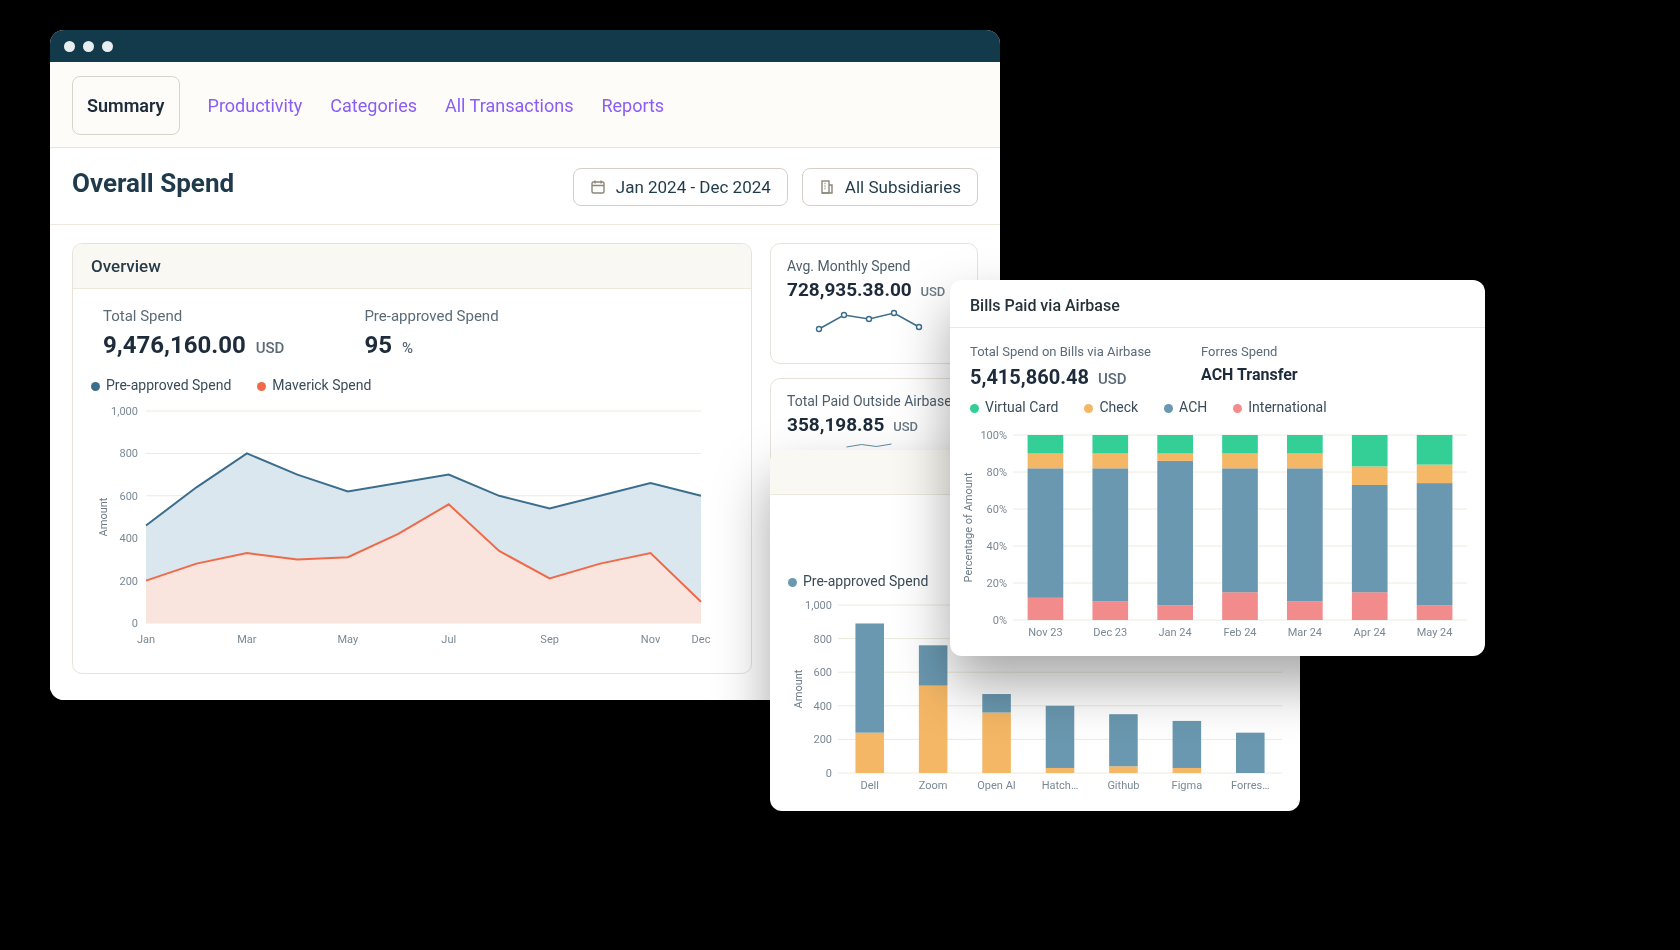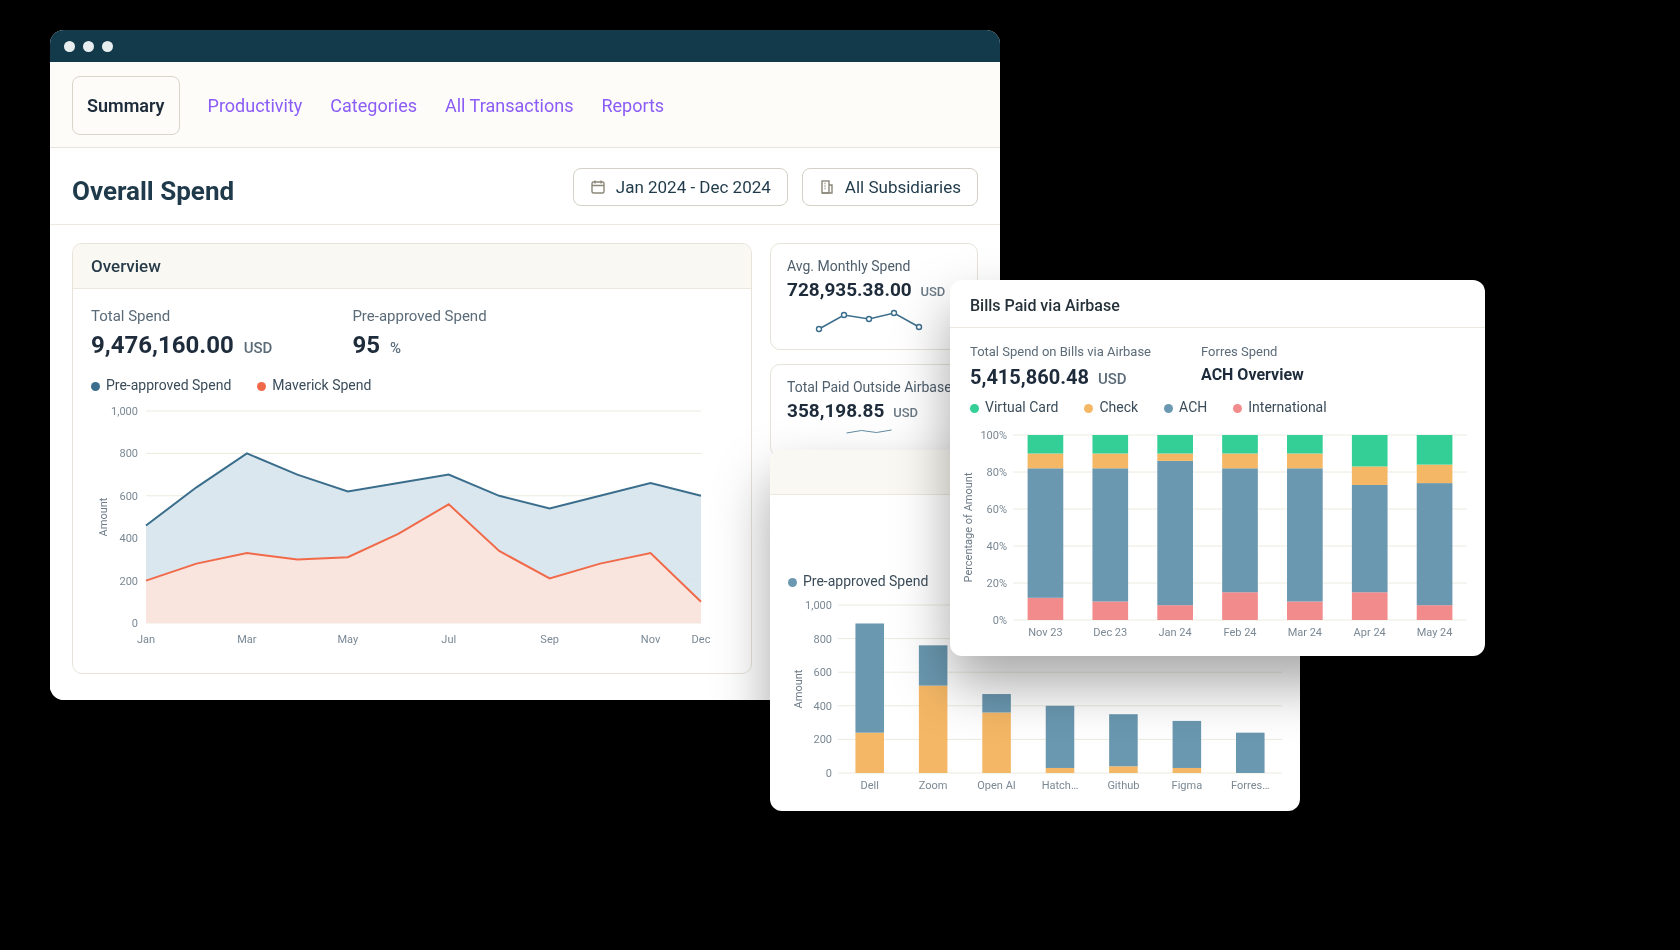--- a/index.html
+++ b/index.html
@@ -53,21 +53,21 @@
   }
   .tab.active {
     border: 1px solid #d8d4c9;
     border-radius: 8px;
     padding: 18px 14px;
     font-weight: 600;
     color: #1d2b3a;
   }
   .headerbar {
     display: flex;
-    align-items: flex-end;
+    align-items: flex-start;
     justify-content: space-between;
     padding: 20px 22px 18px;
     background: #fff;
     border-bottom: 1px solid #eee9df;
   }
   .pagetitle {
     font-size: 26px;
     font-weight: 700;
     color: #1f3a4a;
   }
@@ -101,33 +101,33 @@
     background: #faf8f2;
     padding: 12px 18px;
     font-size: 17px;
     color: #273b4a;
     border-bottom: 1px solid #ece8dd;
     font-weight: 500;
   }
   .panel-body { padding: 18px; }
 
   .overview { flex: 1 1 auto; }
-  .stats { display: flex; gap: 80px; margin-bottom: 18px; }
+  .stats { display: flex; gap: 80px; margin-bottom: 18px; margin-left: 12px; }
   .stat-label { font-size: 15px; color: #5b6b78; margin-bottom: 6px; }
   .stat-value { font-size: 24px; font-weight: 700; color: #1d2b3a; }
   .stat-value .unit { font-size: 15px; font-weight: 500; color: #5b6b78; margin-left: 4px; }
 
   .legend { display: flex; gap: 26px; font-size: 14px; color: #3a4c5a; margin-bottom: 8px; }
   .legend .bullet { width: 9px; height: 9px; border-radius: 50%; display:inline-block; margin-right:6px; vertical-align: middle; }
 
   .sidecards { width: 208px; display: flex; flex-direction: column; gap: 14px; }
   .sidecard {
     border: 1px solid #e7e3d8;
     border-radius: 10px;
-    padding: 14px 16px 10px;
+    padding: 14px 16px 24px;
     background: #fff;
   }
   .sidecard .mini-label { font-size: 14px; color: #4e5e6b; margin-bottom: 4px; }
   .sidecard .mini-value { font-size: 19px; font-weight: 700; color: #1d2b3a; }
   .sidecard .mini-value .unit { font-size: 13px; font-weight: 500; color: #6b7a86; margin-left: 4px; }
   .spark { width: 100%; height: 28px; margin-top: 6px; }
 
   
   .card.vendors {
     position: absolute;
@@ -360,21 +360,21 @@
     <div class="bills-stats">
       <div>
         <div class="stat-label">Total Spend on Bills via Airbase</div>
         <div class="stat-value">
           <span>5,415,860.48</span>
           <span class="unit">USD</span>
         </div>
       </div>
       <div>
         <div class="stat-label">Forres Spend</div>
-        <div class="highest">ACH Overview</div>
+        <div class="highest">ACH Transfer</div>
       </div>
     </div>
     <div class="legend" style="padding:0 20px 6px">
       <span><span class="bullet" style="background:#33cf96"></span><span>Virtual Card</span></span>
       <span><span class="bullet" style="background:#f4b765"></span><span>Check</span></span>
       <span><span class="bullet" style="background:#6a98b0"></span><span>ACH</span></span>
       <span><span class="bullet" style="background:#f28b8b"></span><span>International</span></span>
     </div>
     <svg id="chart-bills" width="515" height="215" style="margin-left:8px">
         <line x1="55" x2="509" y1="191" y2="191" stroke="#eceade"></line>

